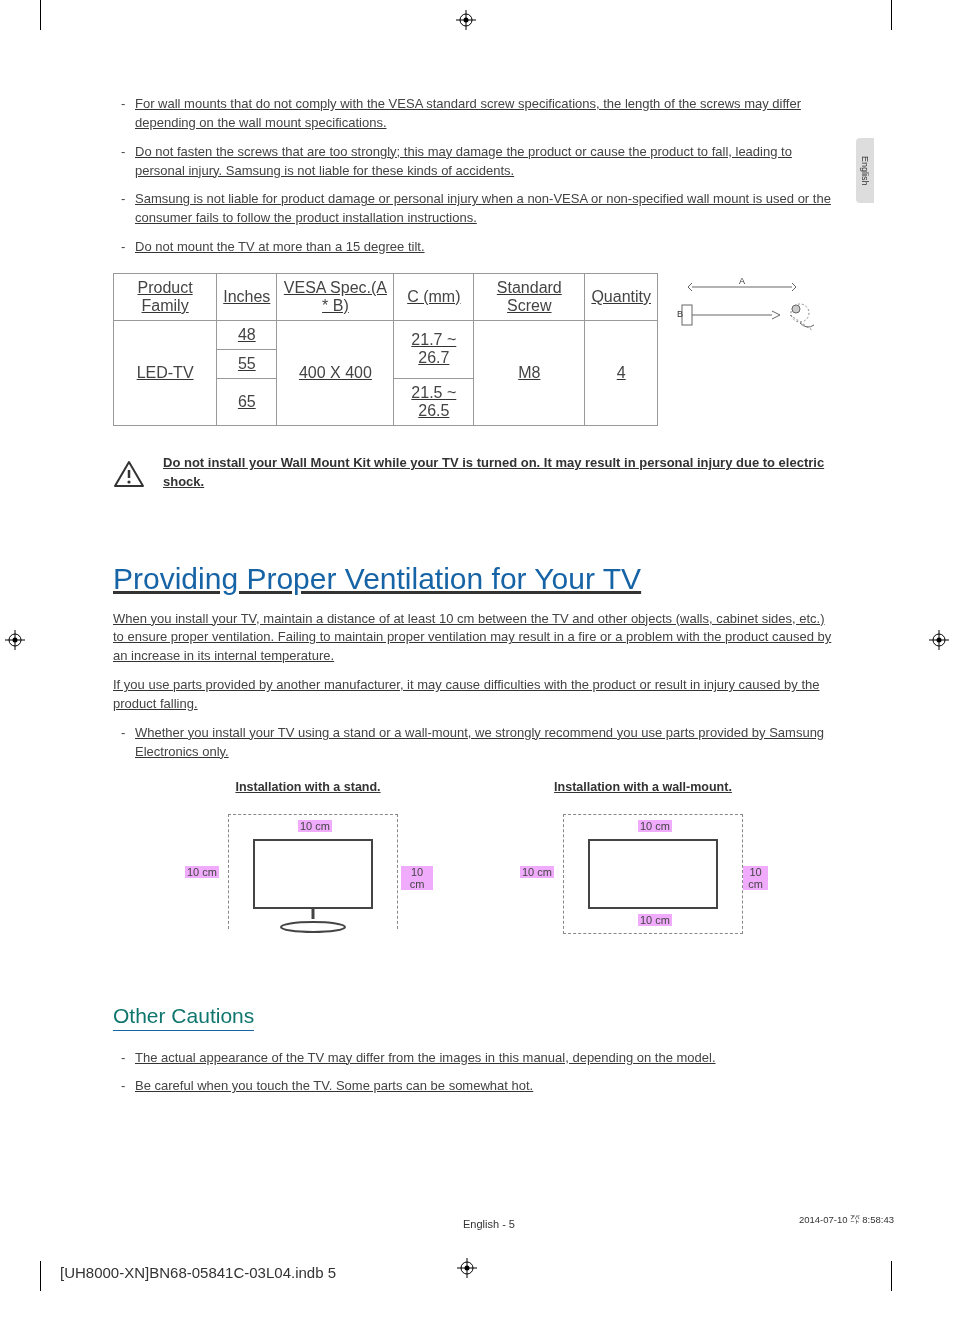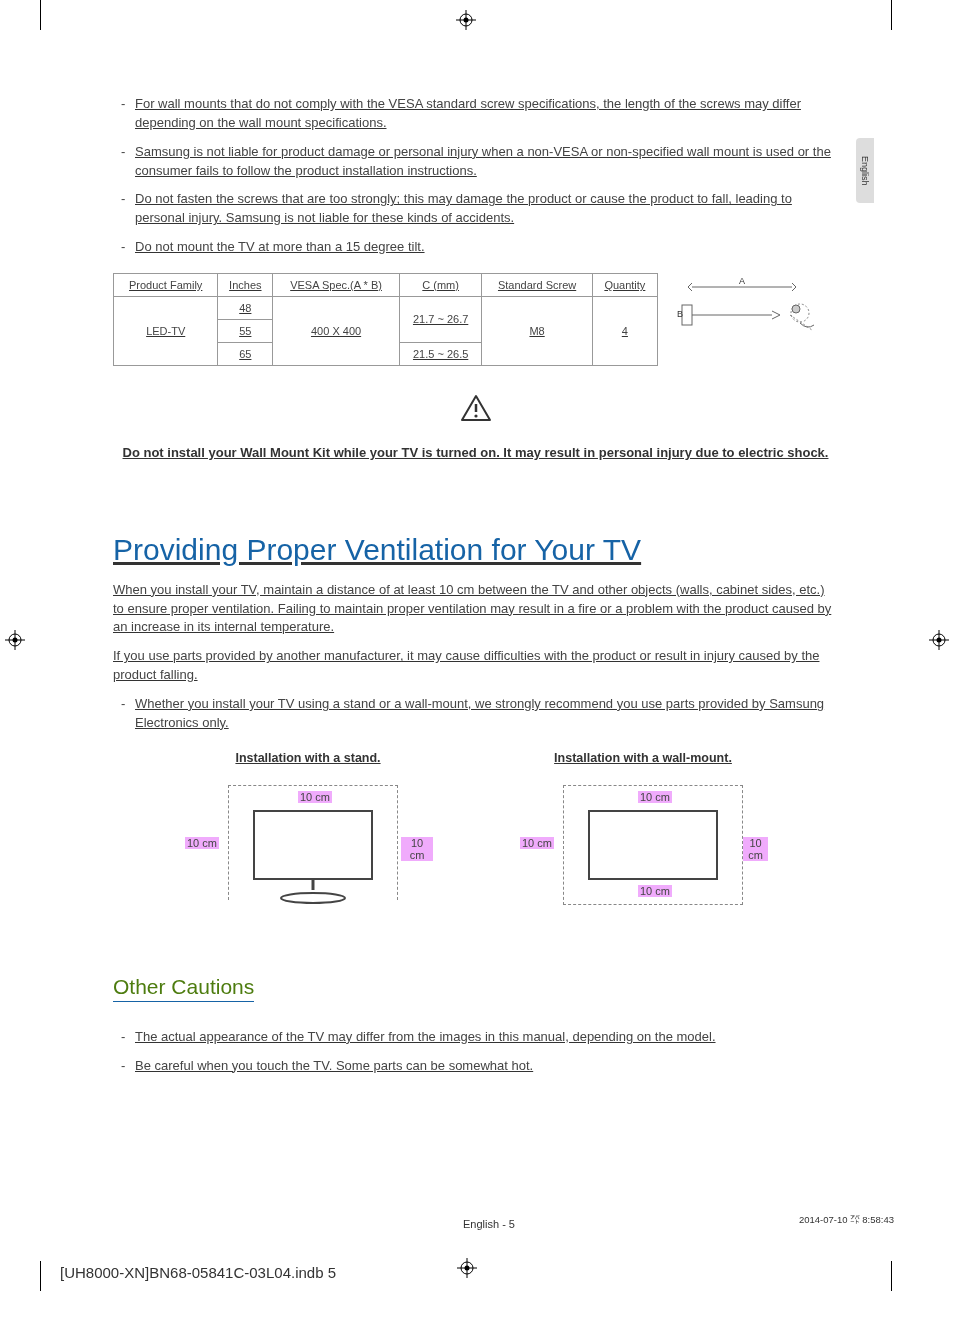--- a/index.html
+++ b/index.html
@@ -60,21 +60,21 @@
   .para {
     font-size: 13px;
     line-height: 1.45;
     margin-bottom: 10px;
     color: #444;
   }
   table.spec {
     border-collapse: collapse;
     width: 545px;
     margin-top: 6px;
-    font-size: 11px;
+    font-size: 16px;
   }
   table.spec th, table.spec td {
     border: 1px solid #999;
     padding: 5px 6px;
     text-align: center;
     vertical-align: middle;
     color: #444;
     font-weight: normal;
   }
   table.spec th { font-weight: normal; }
@@ -82,46 +82,45 @@
   .screw-diagram {
     width: 150px;
     height: 80px;
     flex-shrink: 0;
     margin-top: 8px;
   }
   .warning-row {
     display: flex;
     gap: 18px;
     margin-top: 28px;
-    align-items: center;
-    flex-direction: column;
+    align-items: flex-end;
   }
   .warn-icon svg { width: 32px; height: 28px; }
   .warn-text {
     font-size: 13px;
     font-weight: bold;
     line-height: 1.45;
     color: #333;
   }
   h1.section {
     font-size: 30px;
     font-weight: normal;
     color: #1663a6;
     margin-top: 70px;
     margin-bottom: 14px;
   }
   h2.subsection {
     font-size: 21px;
     font-weight: normal;
-    color: #4d7c0f;
+    color: #0f766e;
     border-bottom: 1.5px solid #1663a6;
     display: inline-block;
     padding-bottom: 2px;
     margin-top: 50px;
-    margin-bottom: 26px;
+    margin-bottom: 18px;
   }
   .install-row {
     display: flex;
     gap: 85px;
     margin-top: 18px;
     justify-content: center;
   }
   .install-col {
     text-align: center;
     font-size: 12.5px;
@@ -214,22 +213,22 @@
       <circle cx="10" cy="10" r="2.5" fill="#000"></circle>
     </svg>
 </div>
 
 <div class="lang-tab">English</div>
 
 <div class="page">
 
   <ul class="bullet-list">
     <li>For wall mounts that do not comply with the VESA standard screw specifications, the length of the screws may differ depending on the wall mount specifications.</li>
+    <li>Do not fasten the screws that are too strongly; this may damage the product or cause the product to fall, leading to personal injury. Samsung is not liable for these kinds of accidents.</li>
     <li>Samsung is not liable for product damage or personal injury when a non-VESA or non-specified wall mount is used or the consumer fails to follow the product installation instructions.</li>
-    <li>Do not fasten the screws that are too strongly; this may damage the product or cause the product to fall, leading to personal injury. Samsung is not liable for these kinds of accidents.</li>
     <li>Do not mount the TV at more than a 15 degree tilt.</li>
   </ul>
 
 
   <div class="table-row">
     <table class="spec">
       <tbody>
           <tr>
         <th>Product Family</th>
         <th>Inches</th>

